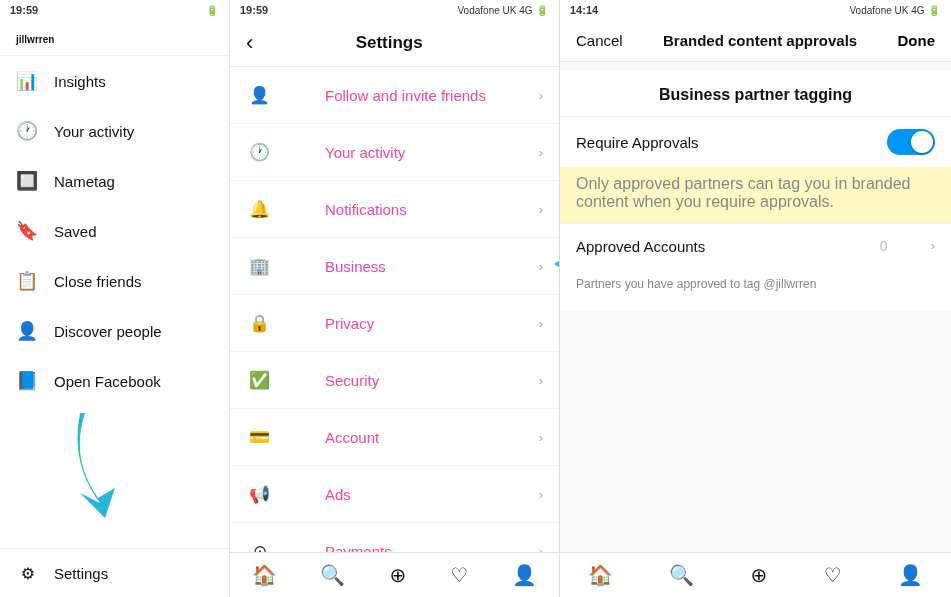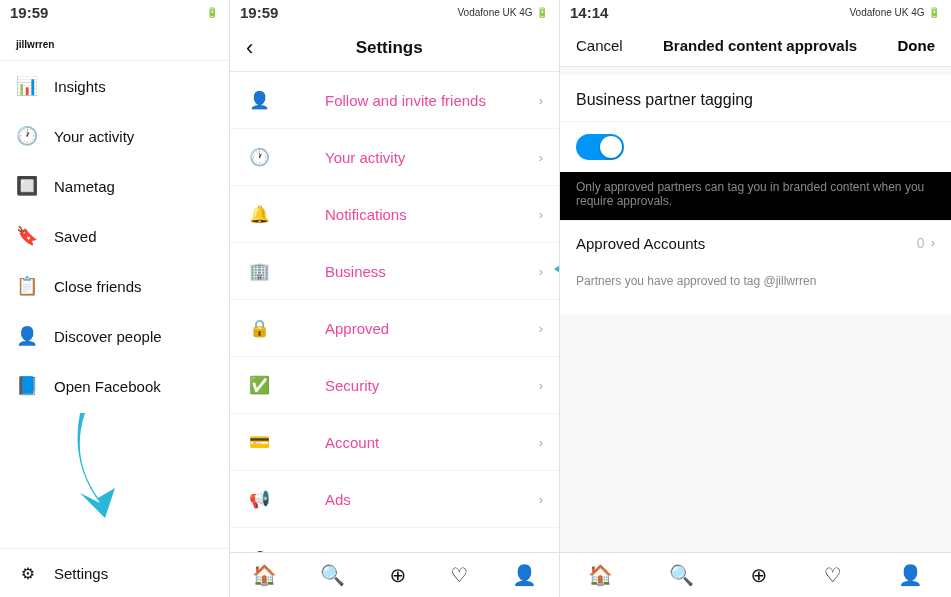--- a/index.html
+++ b/index.html
@@ -180,23 +180,24 @@
     }
     .panel3-content {
       flex: 1;
       padding: 0;
       background: #fff;
       margin-top: 8px;
     }
     .section-title {
       padding: 16px 16px 12px;
       font-size: 16px;
-      font-weight: 400;
-      color: #111;
-      background: #fff;
+      font-weight: 700;
+      color: #111;
+      background: #fff;
+      text-align: center;
     }
     .setting-row {
       display: flex;
       align-items: center;
       padding: 12px 16px;
       background: #fff;
       border-top: 1px solid #f0f0f0;
     }
     .setting-row-label {
       flex: 1;
@@ -217,29 +218,30 @@
       width: 22px;
       height: 22px;
       background: #fff;
       border-radius: 50%;
       top: 2px;
       right: 2px;
       box-shadow: 0 1px 3px rgba(0,0,0,0.3);
     }
     .setting-description {
       padding: 8px 16px 12px;
-      font-size: 12px;
+      font-size: 16px;
       color: #888;
-      background: #000000;
+      background: #fef9c3;
     }
     .approved-row {
       display: flex;
       padding: 14px 16px;
       background: #fff;
       border-top: 1px solid #f0f0f0;
+      gap: 37px;
     }
     .approved-row-label {
       flex: 1;
       font-size: 15px;
       color: #111;
     }
     .approved-count {
       font-size: 14px;
       color: #bbb;
       margin-right: 6px;
@@ -282,21 +284,21 @@
       align-items: center;
       justify-content: space-between;
       padding: 4px 10px;
       font-size: 10px;
       color: #333;
       background: #fff;
       min-height: 20px;
     }
     .status-time {
       font-weight: 600;
-      font-size: 15px;
+      font-size: 11px;
     }
     .status-icons {
       display: flex;
       gap: 4px;
       align-items: center;
       font-size: 10px;
     }
   </style>
 </head>
 <body>
@@ -388,21 +390,21 @@
         <span class="settings-item-chevron">›</span>
 
         <div style="position:absolute; right:-55px; top:50%; transform:translateY(-50%); pointer-events:none; z-index:20;">
           <svg width="65" height="50" viewBox="0 0 65 50">
             <path d="M 60 20 Q 35 15 15 25 L 25 12 L 5 25 L 25 38 L 18 28 Q 38 20 60 28 Z" fill="#29b6d8"></path>
           </svg>
         </div>
       </div>
       <div class="settings-item">
         <span class="settings-item-icon">🔒</span>
-        <span class="settings-item-label">Approved</span>
+        <span class="settings-item-label">Privacy</span>
         <span class="settings-item-chevron">›</span>
       </div>
       <div class="settings-item">
         <span class="settings-item-icon">✅</span>
         <span class="settings-item-label">Security</span>
         <span class="settings-item-chevron">›</span>
       </div>
       <div class="settings-item">
         <span class="settings-item-icon">💳</span>
         <span class="settings-item-label">Account</span>
@@ -438,20 +440,21 @@
       </span>
     </div>
     <div class="panel3-header">
       <span class="panel3-cancel">Cancel</span>
       <span class="panel3-title">Branded content approvals</span>
       <span class="panel3-done">Done</span>
     </div>
     <div class="panel3-content">
       <div class="section-title">Business partner tagging</div>
       <div class="setting-row">
+        <span class="setting-row-label">Require Approvals</span>
         <div class="toggle-switch"></div>
       </div>
       <div class="setting-description">Only approved partners can tag you in branded content when you require approvals.</div>
       <div class="approved-row">
         <span class="approved-row-label">Approved Accounts</span>
         <span class="approved-count">0</span>
         <span class="approved-chevron">›</span>
       </div>
       <div class="approved-desc">Partners you have approved to tag @jillwrren</div>
     </div>

